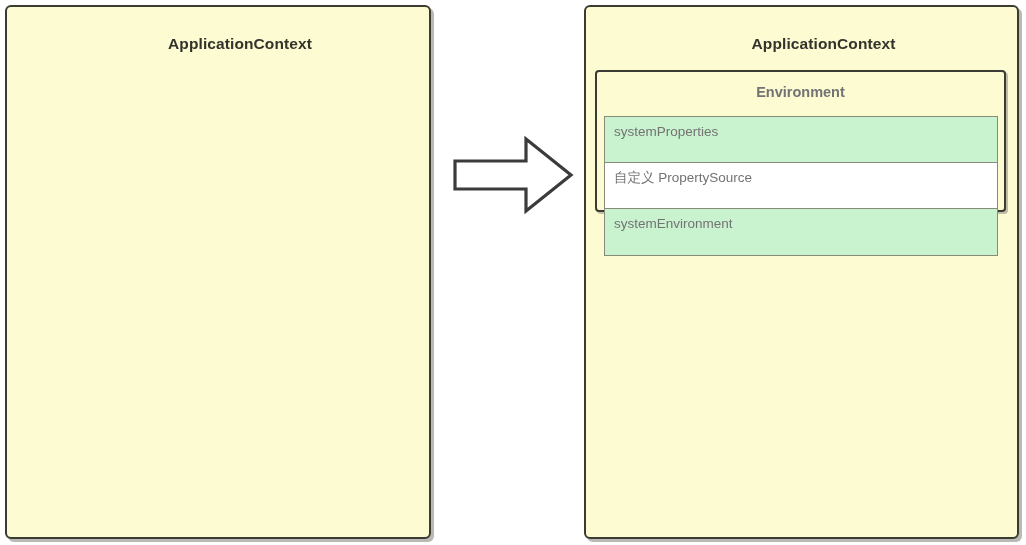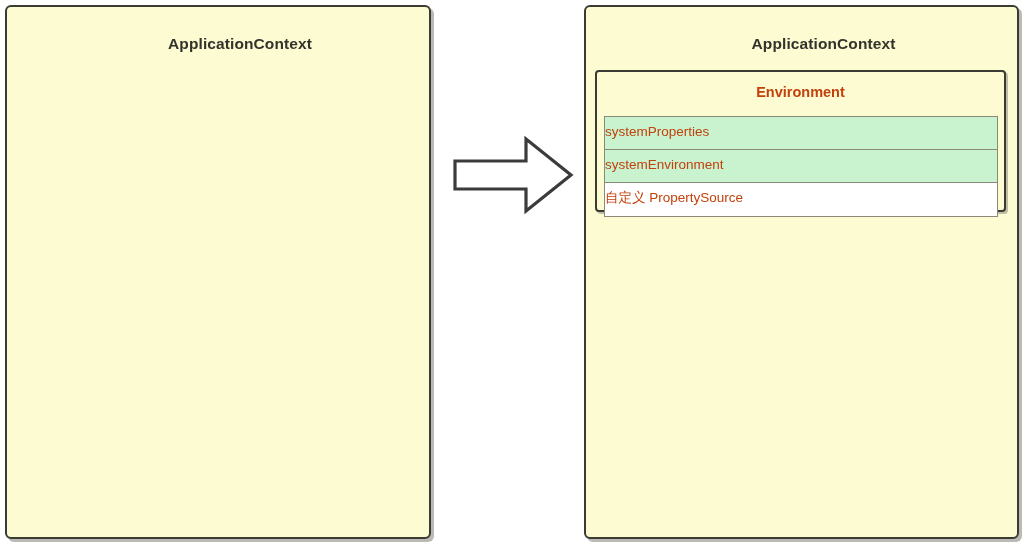--- a/index.html
+++ b/index.html
@@ -65,38 +65,39 @@
     box-sizing: border-box;
   }
   .env-title {
     position: absolute;
     left: 0;
     right: 0;
     top: 12px;
     text-align: center;
     font-size: 14.5px;
     font-weight: bold;
-    color: #c2410c;
+    color: #737373;
     line-height: 1.2;
   }
 
   
   .ps-list {
     position: absolute;
     left: 7px;
     top: 44px;
     right: 6px;
     border: 1px solid #8a8a7a;
     box-sizing: border-box;
   }
   .ps-row {
-    height: 33px;
+    height: 46px;
     line-height: 29px;
+    padding-left: 9px;
     font-size: 13.5px;
-    color: #c2410c;
+    color: #737373;
     box-sizing: border-box;
     border-bottom: 1px solid #8a8a7a;
     white-space: nowrap;
     overflow: hidden;
   }
   .ps-row:last-child {
     border-bottom: none;
   }
   .ps-row.green { background: #c9f2cf; }
   .ps-row.white { background: #ffffff; }
@@ -124,17 +125,17 @@
 </div>
 
 <div class="panel" id="panel-right">
   <div class="panel-title">ApplicationContext</div>
 
   <div class="env-box">
     <div class="env-title">Environment</div>
 
     <div class="ps-list">
       <div class="ps-row green">systemProperties</div>
+      <div class="ps-row white">自定义 PropertySource</div>
       <div class="ps-row green">systemEnvironment</div>
-      <div class="ps-row white">自定义 PropertySource</div>
     </div>
   </div>
 </div>
 
 </body></html>

